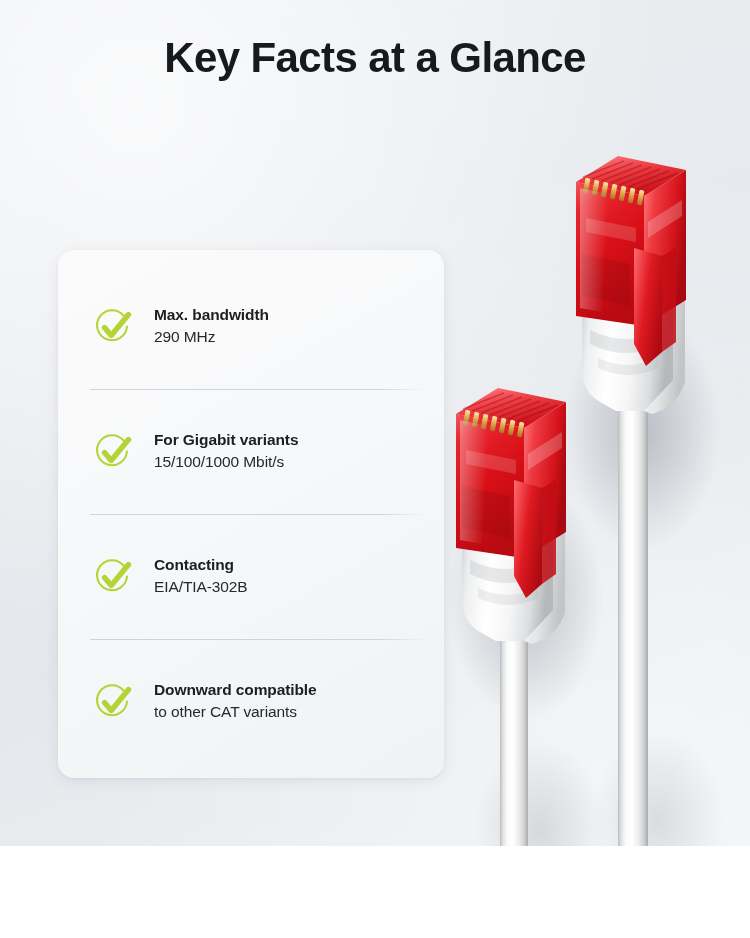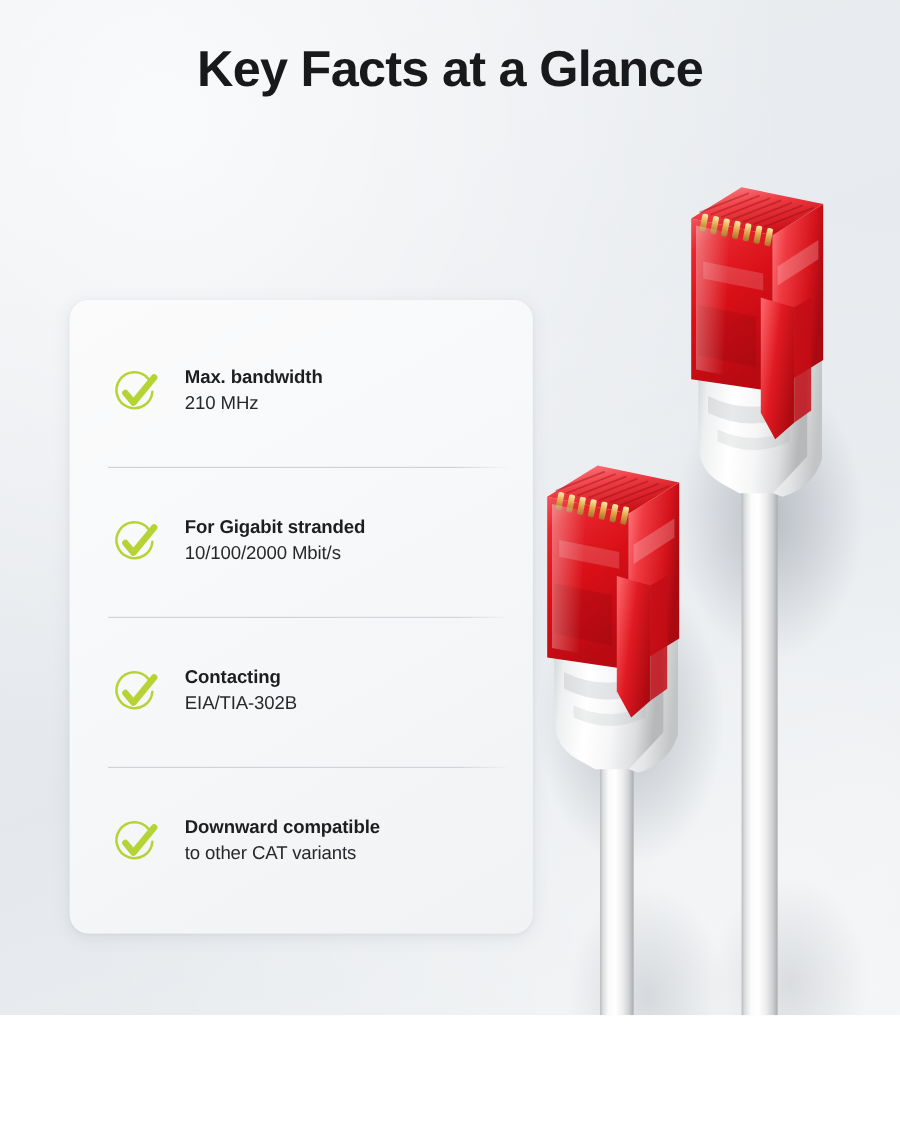--- a/index.html
+++ b/index.html
@@ -303,34 +303,34 @@
 
       <div class="feature">
         <span class="check-wrap">
           <svg viewBox="0 0 42 42" xmlns="http://www.w3.org/2000/svg">
             <path d="M31.5 9.5 A15 15 0 1 0 35 20.5" fill="none" stroke="#b5d334" stroke-width="2.1" stroke-linecap="round"></path>
             <path d="M12.5 21.5 L19.2 29.5 L36.5 8.5" fill="none" stroke="#b5d334" stroke-width="5.4" stroke-linecap="round" stroke-linejoin="round"></path>
           </svg>
         </span>
         <span class="feature-text">
           <span class="feature-title">Max. bandwidth</span>
-          <div class="feature-value">210 MHz</div>
+          <div class="feature-value">290 MHz</div>
         </span>
       </div>
 
       <div class="feature">
         <span class="check-wrap">
           <svg viewBox="0 0 42 42" xmlns="http://www.w3.org/2000/svg">
             <path d="M31.5 9.5 A15 15 0 1 0 35 20.5" fill="none" stroke="#b5d334" stroke-width="2.1" stroke-linecap="round"></path>
             <path d="M12.5 21.5 L19.2 29.5 L36.5 8.5" fill="none" stroke="#b5d334" stroke-width="5.4" stroke-linecap="round" stroke-linejoin="round"></path>
           </svg>
         </span>
         <span class="feature-text">
-          <span class="feature-title">For Gigabit stranded</span>
-          <div class="feature-value">10/100/2000 Mbit/s</div>
+          <span class="feature-title">For Gigabit variants</span>
+          <div class="feature-value">15/100/1000 Mbit/s</div>
         </span>
       </div>
 
 
       <div class="feature">
         <span class="check-wrap">
           <svg viewBox="0 0 42 42" xmlns="http://www.w3.org/2000/svg">
             <path d="M31.5 9.5 A15 15 0 1 0 35 20.5" fill="none" stroke="#b5d334" stroke-width="2.1" stroke-linecap="round"></path>
             <path d="M12.5 21.5 L19.2 29.5 L36.5 8.5" fill="none" stroke="#b5d334" stroke-width="5.4" stroke-linecap="round" stroke-linejoin="round"></path>
           </svg>

